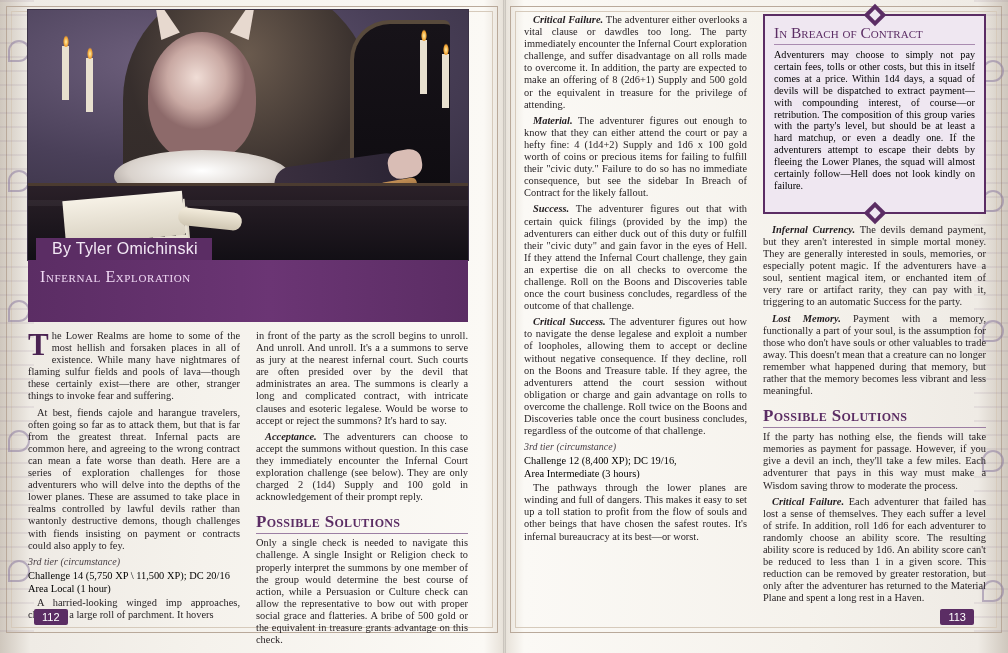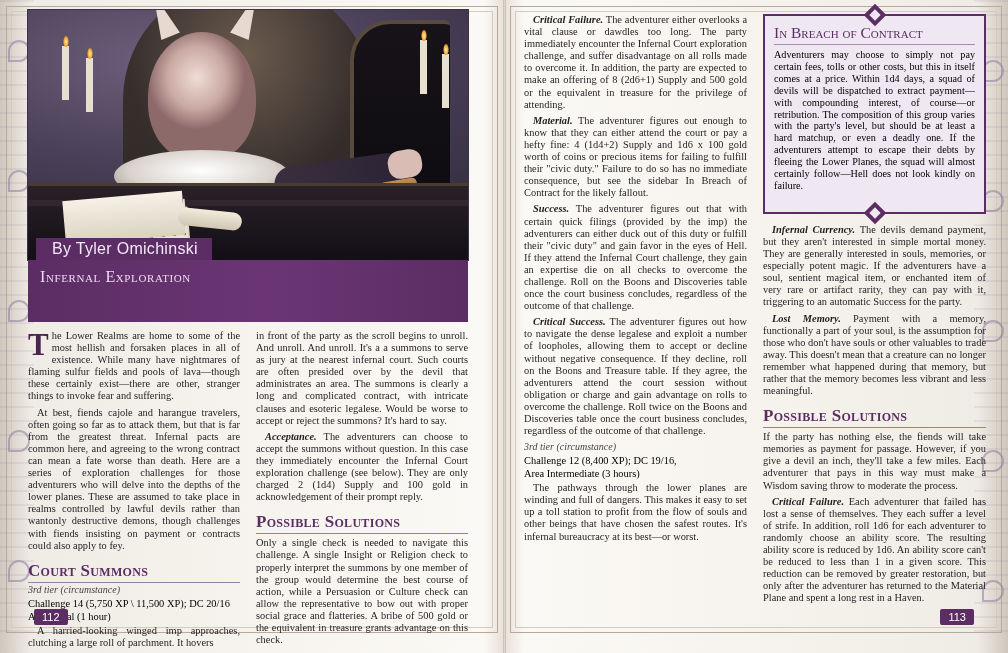--- a/index.html
+++ b/index.html
@@ -242,21 +242,20 @@
     <div class="title-band">
       <div class="t2">Infernal Exploration</div>
     </div>
 
     <div class="cols">
       <div class="col">
         <div class="body">
           <p class="noind dropcap">The Lower Realms are home to some of the most hellish and forsaken places in all of existence. While many have nightmares of flaming sulfur fields and pools of lava—though these certainly exist—there are other, stranger things to invoke fear and suffering.</p>
           <p>At best, fiends cajole and harangue travelers, often going so far as to attack them, but that is far from the greatest threat. Infernal pacts are common here, and agreeing to the wrong contract can mean a fate worse than death. Here are a series of exploration challenges for those adventurers who will delve into the depths of the lower planes. These are assumed to take place in realms controlled by lawful devils rather than wantonly destructive demons, though challenges with fiends insisting on payment or contracts could also apply to fey.</p>
         </div>
-        <h2 class="sec">Court Summons</h2>
         <div class="tierline">3rd tier (circumstance)</div>
         <div class="statline">Challenge 14 (5,750 XP \ 11,500 XP); DC 20/16</div>
         <div class="statline">Area Local (1 hour)</div>
         <div class="body" style="margin-top:3px">
           <p>A harried-looking winged imp approaches, clutching a large roll of parchment. It hovers</p>
         </div>
       </div>
 
       <div class="col">
         <div class="body">

